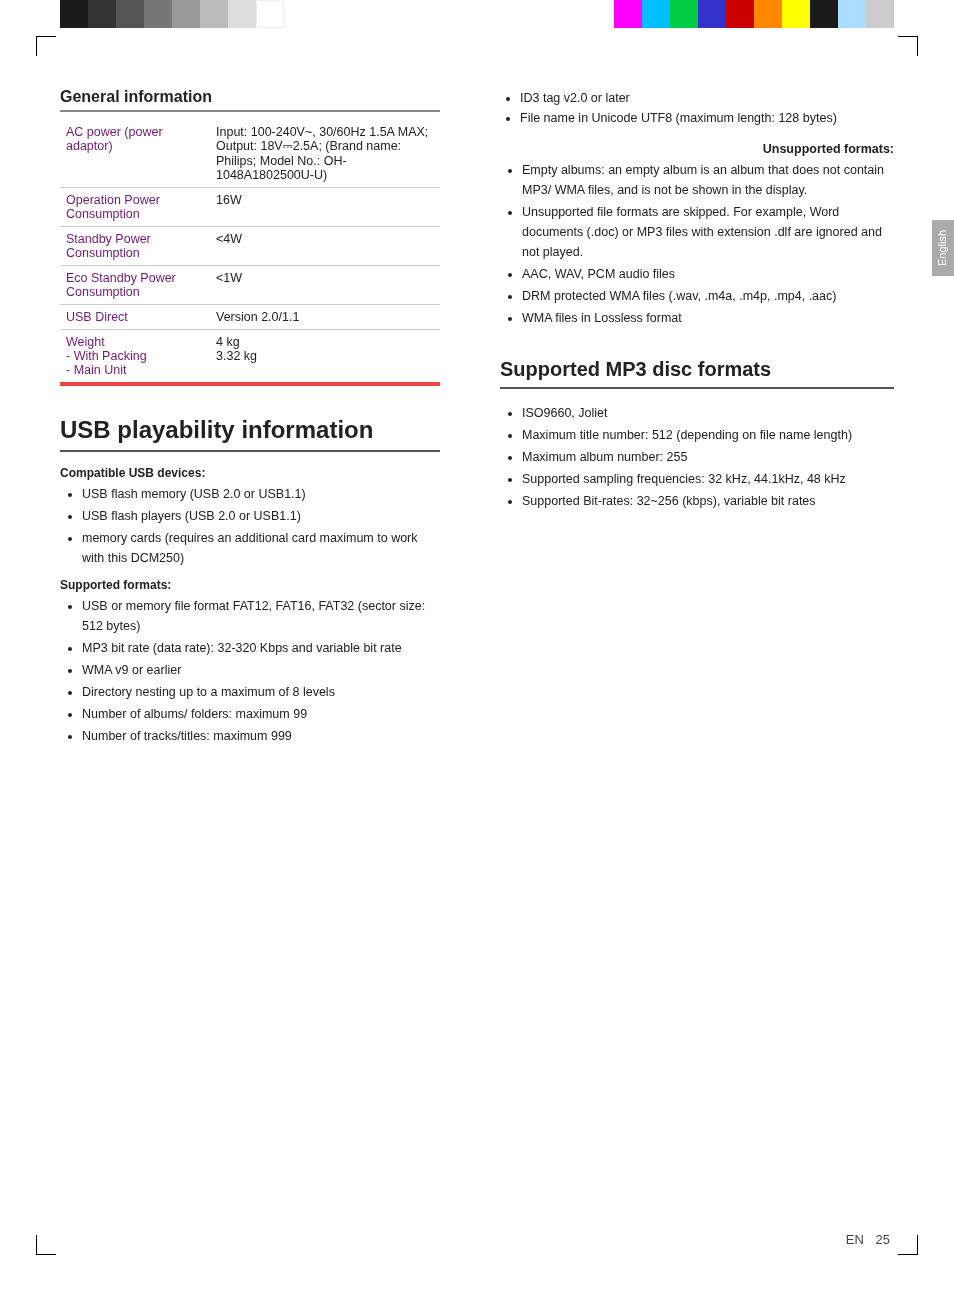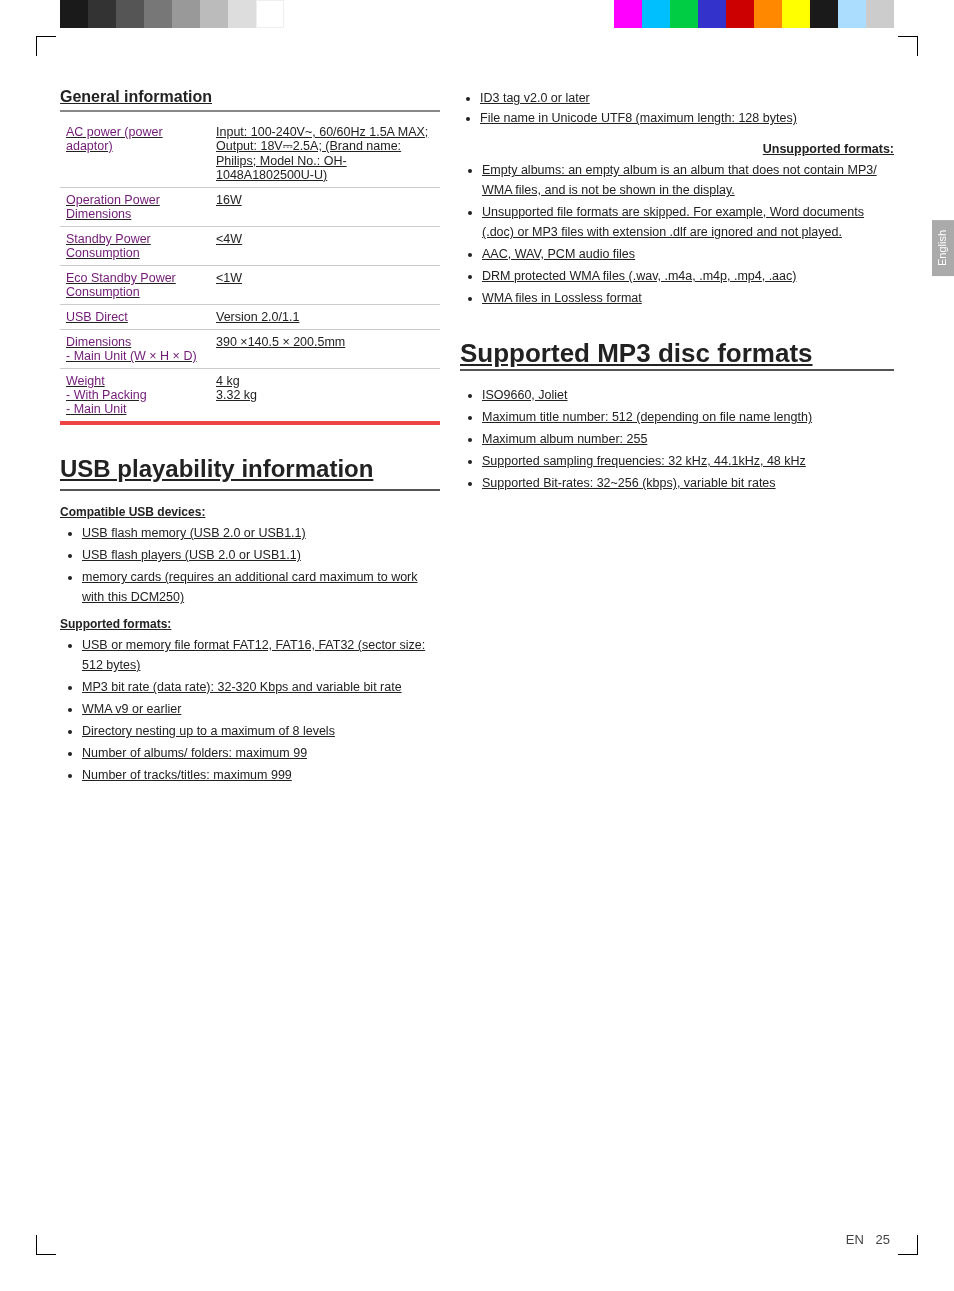--- a/index.html
+++ b/index.html
@@ -46,22 +46,22 @@
     }
     .corner-tl { top: 36px; left: 36px; border-right: none; border-bottom: none; }
     .corner-tr { top: 36px; right: 36px; border-left: none; border-bottom: none; }
     .corner-bl { bottom: 36px; left: 36px; border-right: none; border-top: none; }
     .corner-br { bottom: 36px; right: 36px; border-left: none; border-top: none; }
 
     
     .main-content {
       display: flex;
       padding: 60px 60px 60px 60px;
+      gap: 40px;
       min-height: 1180px;
-      text-decoration: underline;
     }
 
     .left-col {
       width: 380px;
       flex-shrink: 0;
     }
 
     .right-col {
       flex: 1;
       padding-left: 20px;
@@ -136,23 +136,24 @@
 
     .unsupported-label {
       font-weight: bold;
       font-size: 12.5px;
       margin-bottom: 4px;
       text-align: right;
     }
 
     
     .mp3-section-title {
-      font-size: 26px;
+      font-size: 20px;
       font-weight: bold;
       border-bottom: 2px solid #555;
+      padding-bottom: 6px;
       margin-bottom: 14px;
       margin-top: 30px;
     }
 
     
     .side-tab {
       position: absolute;
       right: 0;
       top: 220px;
       background: #aaa;
@@ -215,42 +216,37 @@
 <div class="main-content">
 
   <div class="left-col">
 
     <div class="section-title">General information</div>
 
     <table class="info-table">
       <tbody id="info-table-body">
       <tr>
             <td style="white-space: pre-line;">AC power (power adaptor)</td>
-            <td>Input: 100-240V~, 60/60Hz 1.5A MAX; Output: 18V⎓2.5A; (Brand name: Philips; Model No.: OH-1048A1802500U-U)</td>
-          </tr>
-          <tr>
-            <td style="white-space: pre-line;">Operation Power Dimensions</td>
+            <td>Input: 100-240V~, 30/60Hz 1.5A MAX; Output: 18V⎓2.5A; (Brand name: Philips; Model No.: OH-1048A1802500U-U)</td>
+          </tr>
+          <tr>
+            <td style="white-space: pre-line;">Operation Power Consumption</td>
             <td>16W</td>
           </tr>
           <tr>
             <td style="white-space: pre-line;">Standby Power Consumption</td>
             <td>&lt;4W</td>
           </tr>
           <tr>
             <td style="white-space: pre-line; margin-top: 46px;">Eco Standby Power Consumption</td>
             <td>&lt;1W</td>
           </tr>
           <tr>
             <td style="white-space: pre-line;">USB Direct</td>
             <td>Version 2.0/1.1</td>
-          </tr>
-          <tr>
-            <td style="white-space: pre-line;">Dimensions
- - Main Unit (W × H × D)</td>
-            <td>390 ×140.5 × 200.5mm</td>
           </tr>
           <tr>
             <td style="white-space: pre-line;">Weight
  - With Packing
  - Main Unit</td>
             <td>4 kg<br>3.32 kg</td>
           </tr>
         </tbody>
     </table>
 

